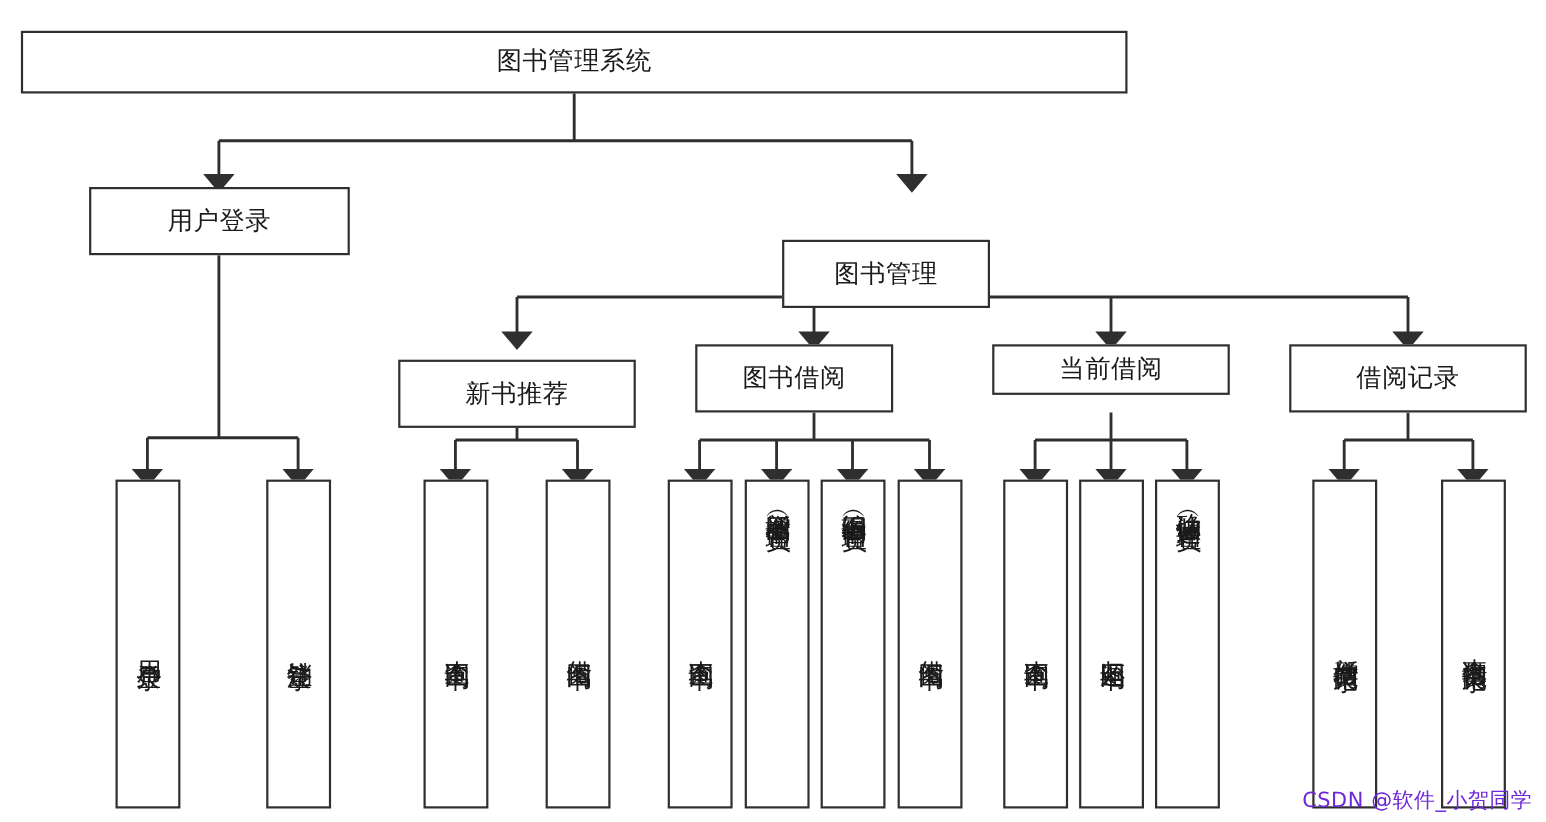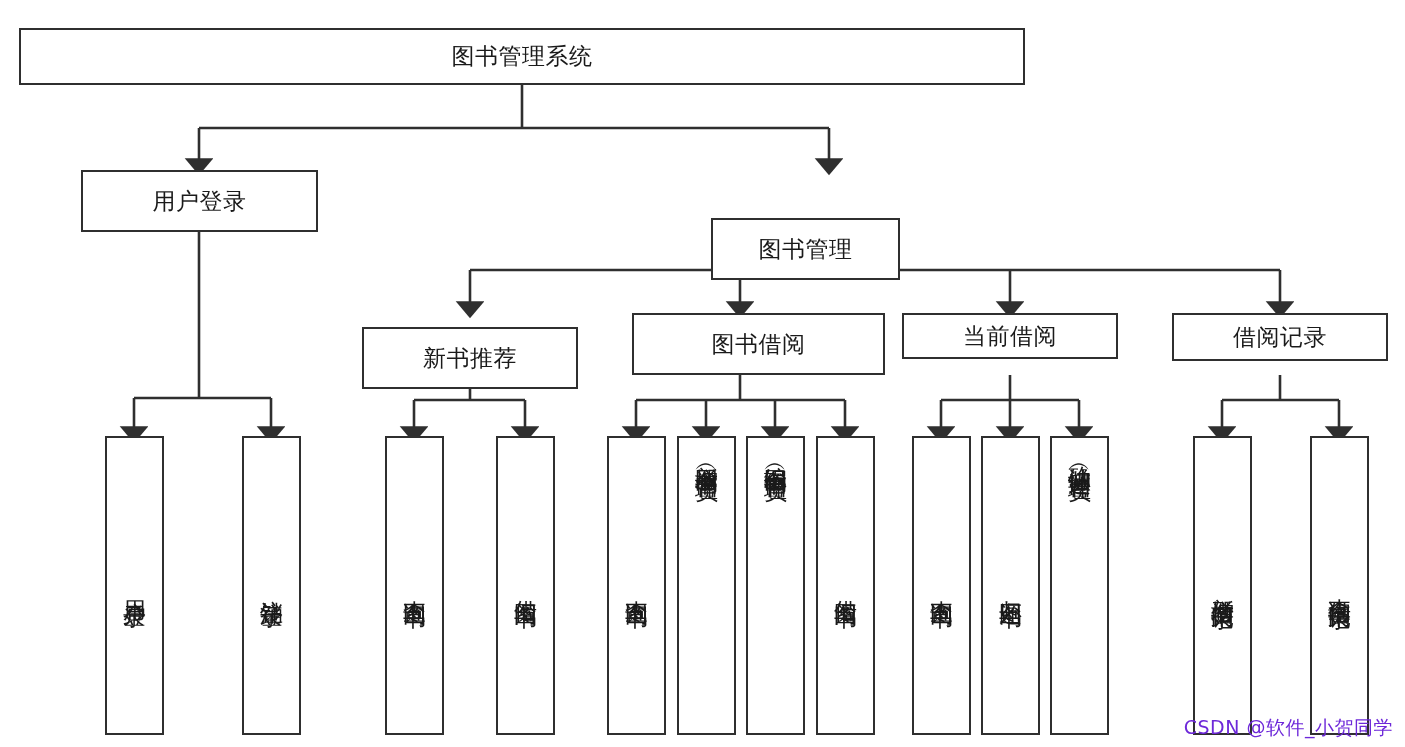--- a/index.html
+++ b/index.html
@@ -134,29 +134,29 @@
   </div>
 
   <div class="node node-h" style="left:711px; top:170px; width:189px; height:62px;margin-top:48px;">
     <span class="node-label">图书管理</span>
   </div>
 
   <div class="node node-h" style="left:362px; top:327px; width:216px; height:62px;">
     <span class="node-label">新书推荐</span>
   </div>
 
-  <div class="node node-h" style="left:632px; top:313px; width:253px; height:62px;">
+  <div class="node node-h" style="left:632px; top:313px; width:180px; height:62px;">
     <span class="node-label">图书借阅</span>
   </div>
 
   <div class="node node-h" style="left:902px; top:313px; width:216px; height:46px;">
     <span class="node-label">当前借阅</span>
   </div>
 
-  <div class="node node-h" style="left:1172px; top:313px; width:216px; height:48px;">
+  <div class="node node-h" style="left:1172px; top:313px; width:216px; height:62px;">
     <span class="node-label">借阅记录</span>
   </div>
 
   <div class="node node-v center-v" style="left:105px; top:436px; width:59px; height:299px;">
     <span class="node-label">用户登录</span>
   </div>
 
   <div class="node node-v center-v" style="left:242px; top:436px; width:59px; height:299px;">
     <span class="node-label">注销登录</span>
   </div>

